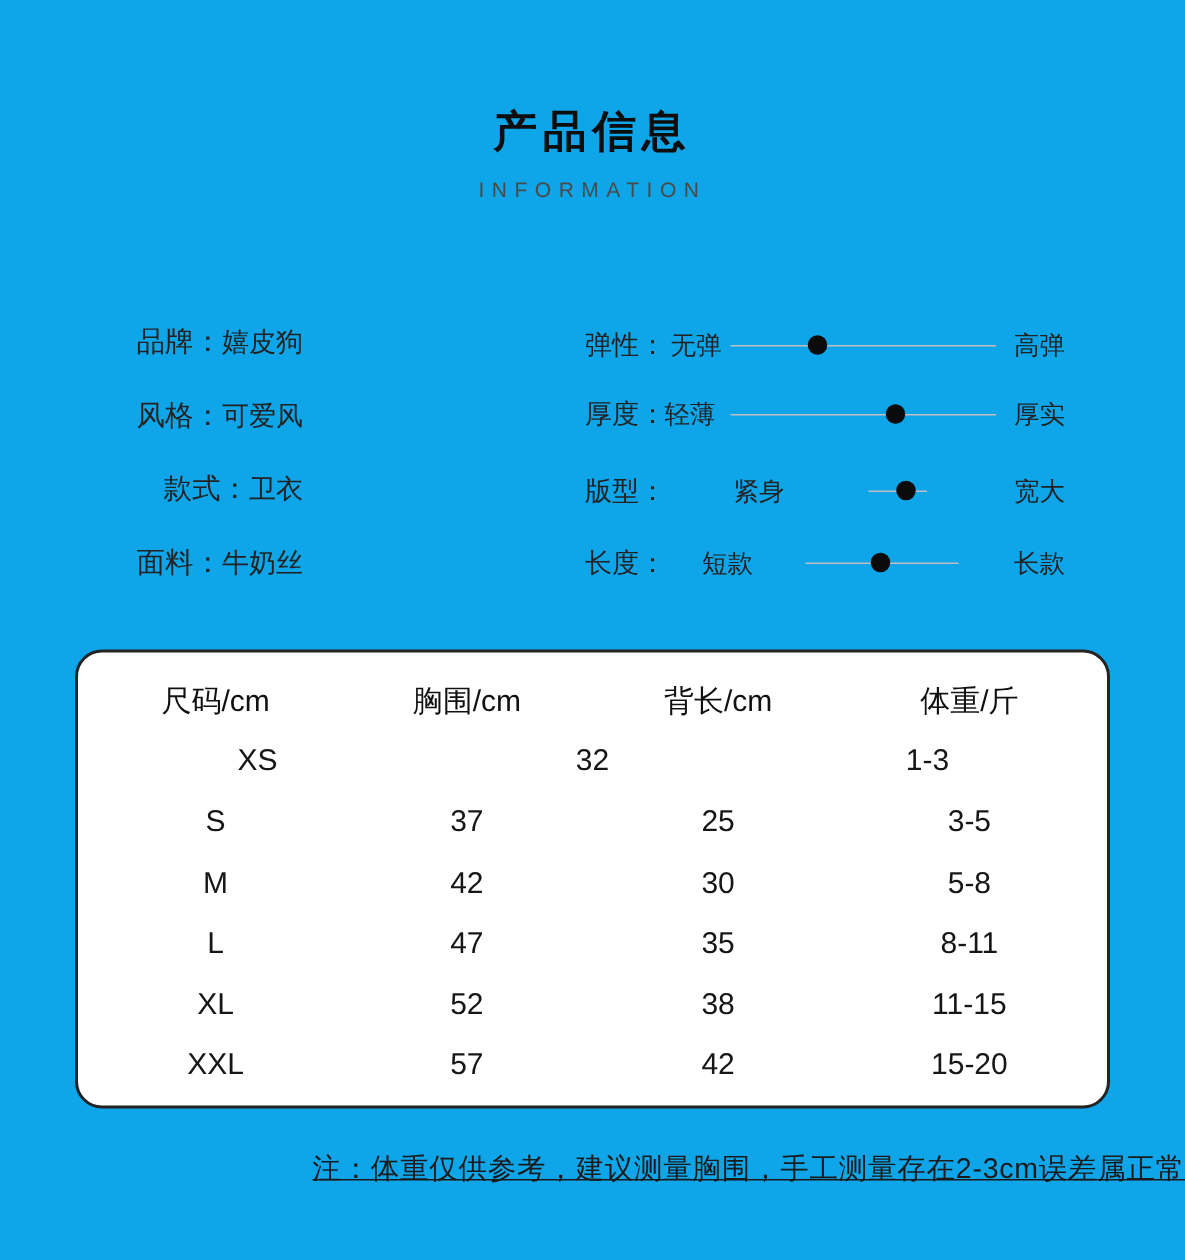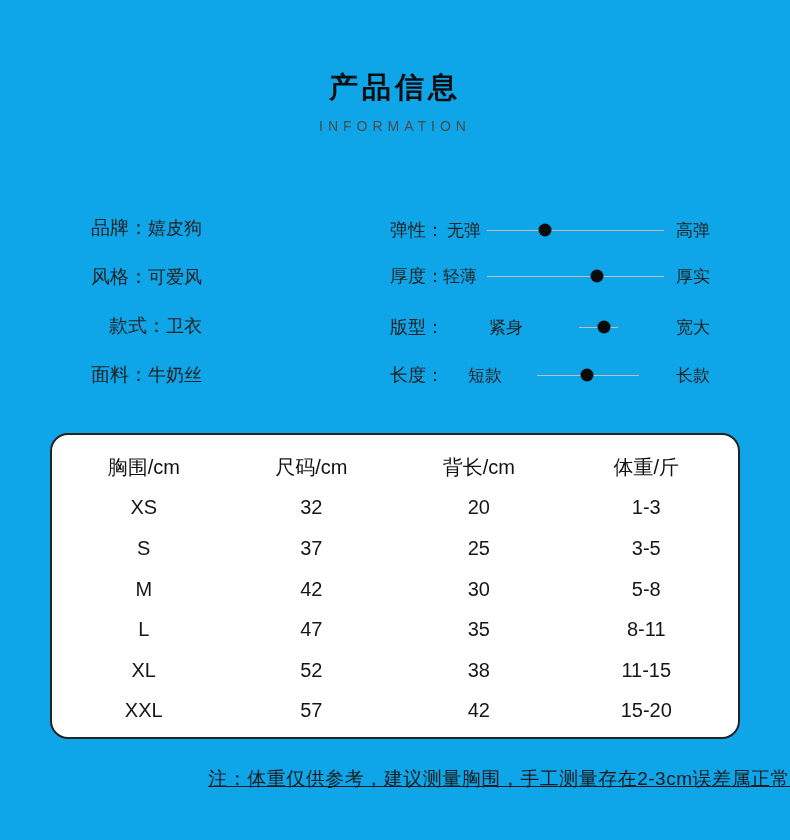--- a/index.html
+++ b/index.html
@@ -131,29 +131,28 @@
       <span class="s-min">短款</span>
       <span class="s-track">
         <span class="s-dot" style="left: 49%;"></span>
       </span>
       <span class="s-max">长款</span>
     </div>
   </section>
 
   <section class="size-box">
     <div class="t-row t-head">
+      <span class="t-cell">尺码/cm</span>
       <span class="t-cell">胸围/cm</span>
-      <span class="t-cell">尺码/cm</span>
       <span class="t-cell">背长/cm</span>
       <span class="t-cell">体重/斤</span>
     </div>
     <div class="t-row">
       <span class="t-cell">XS</span>
       <span class="t-cell">32</span>
-      <span class="t-cell">20</span>
       <span class="t-cell">1-3</span>
     </div>
     <div class="t-row">
       <span class="t-cell">S</span>
       <span class="t-cell">37</span>
       <span class="t-cell">25</span>
       <span class="t-cell">3-5</span>
     </div>
     <div class="t-row">
       <span class="t-cell">M</span>

